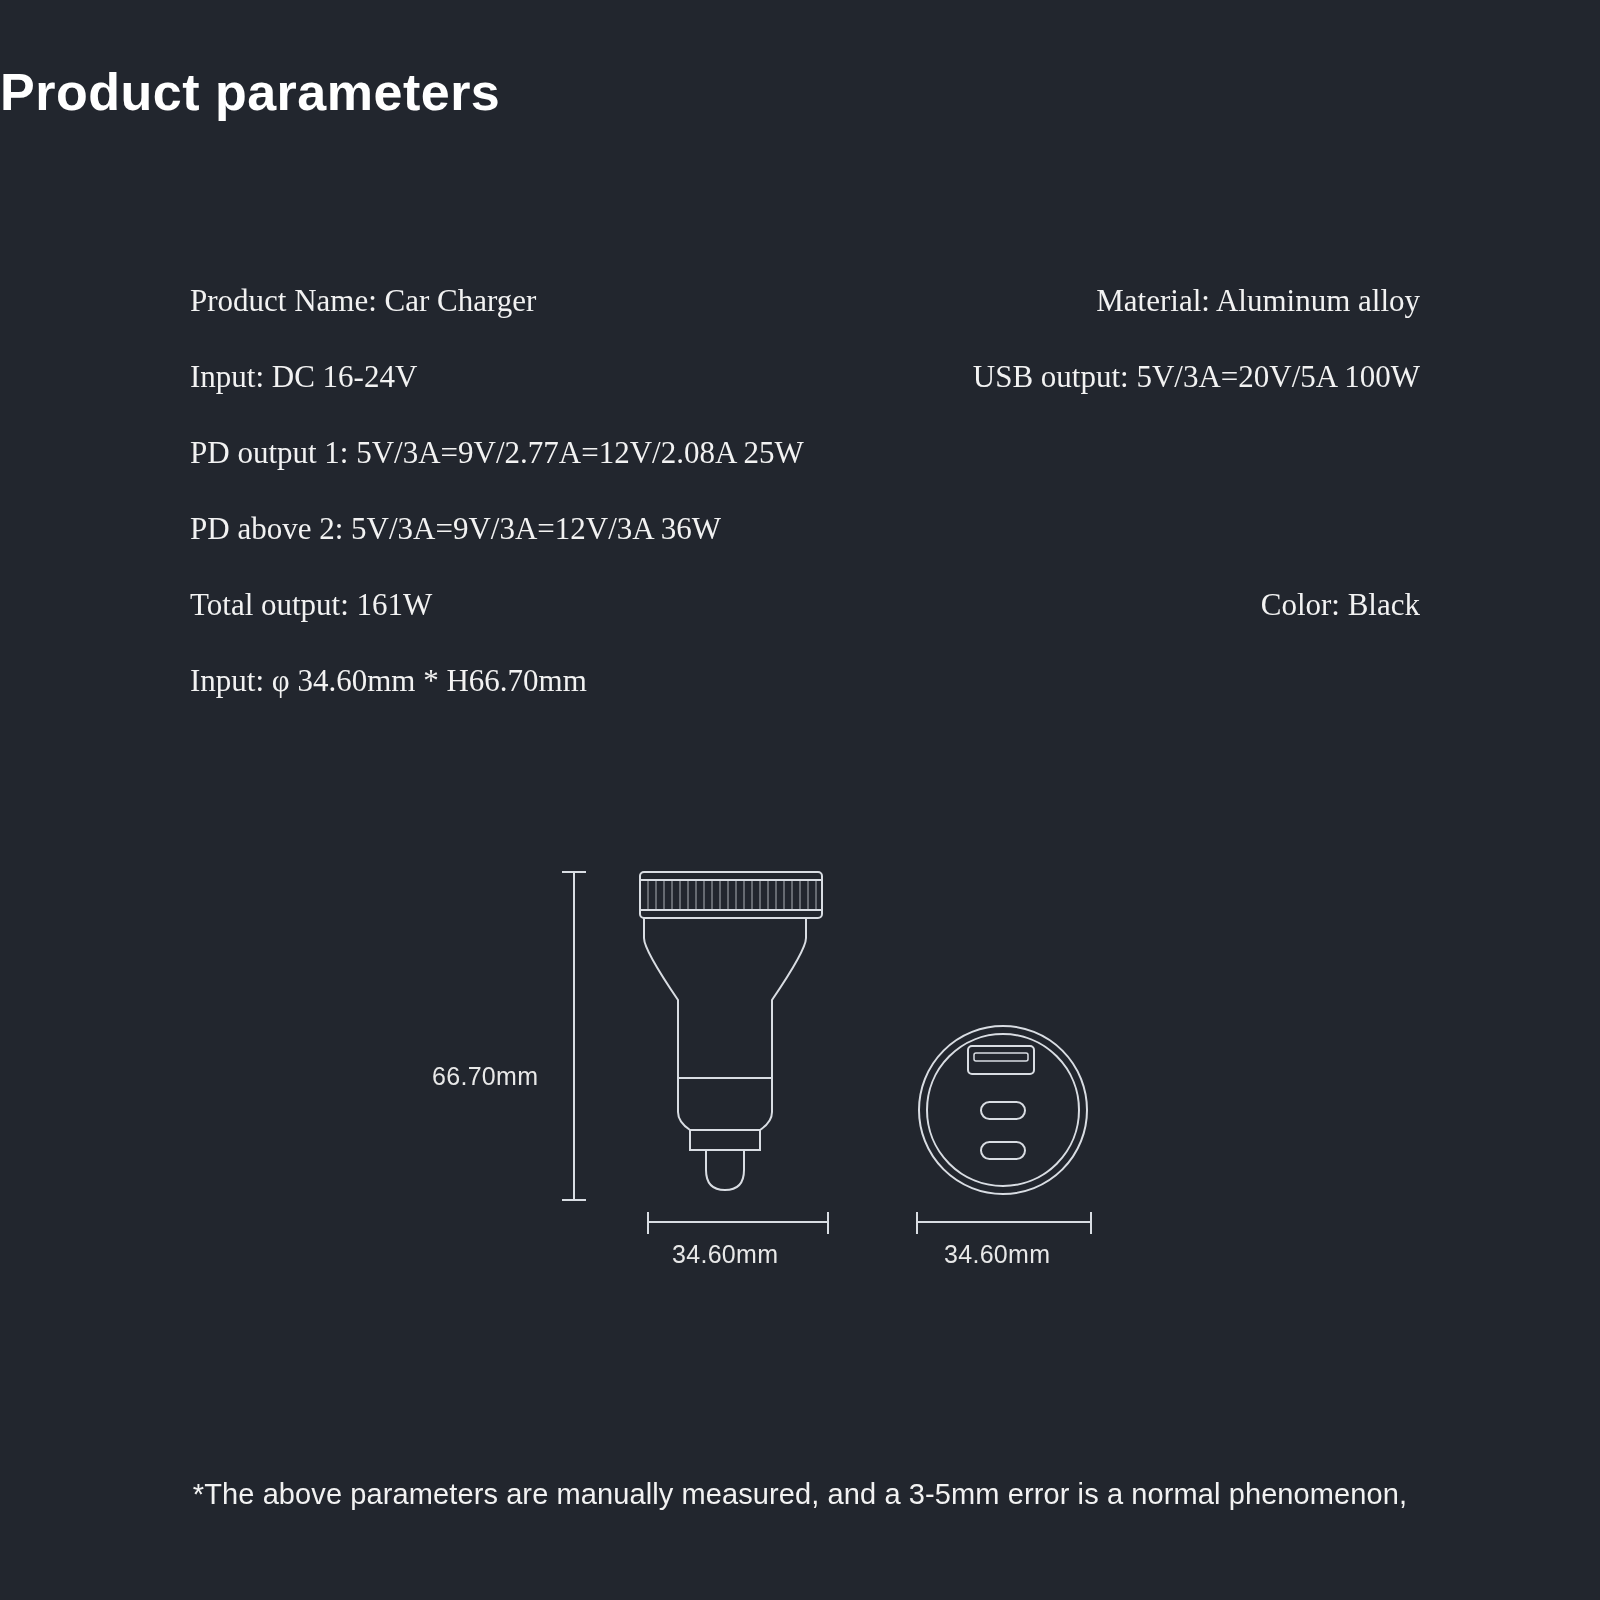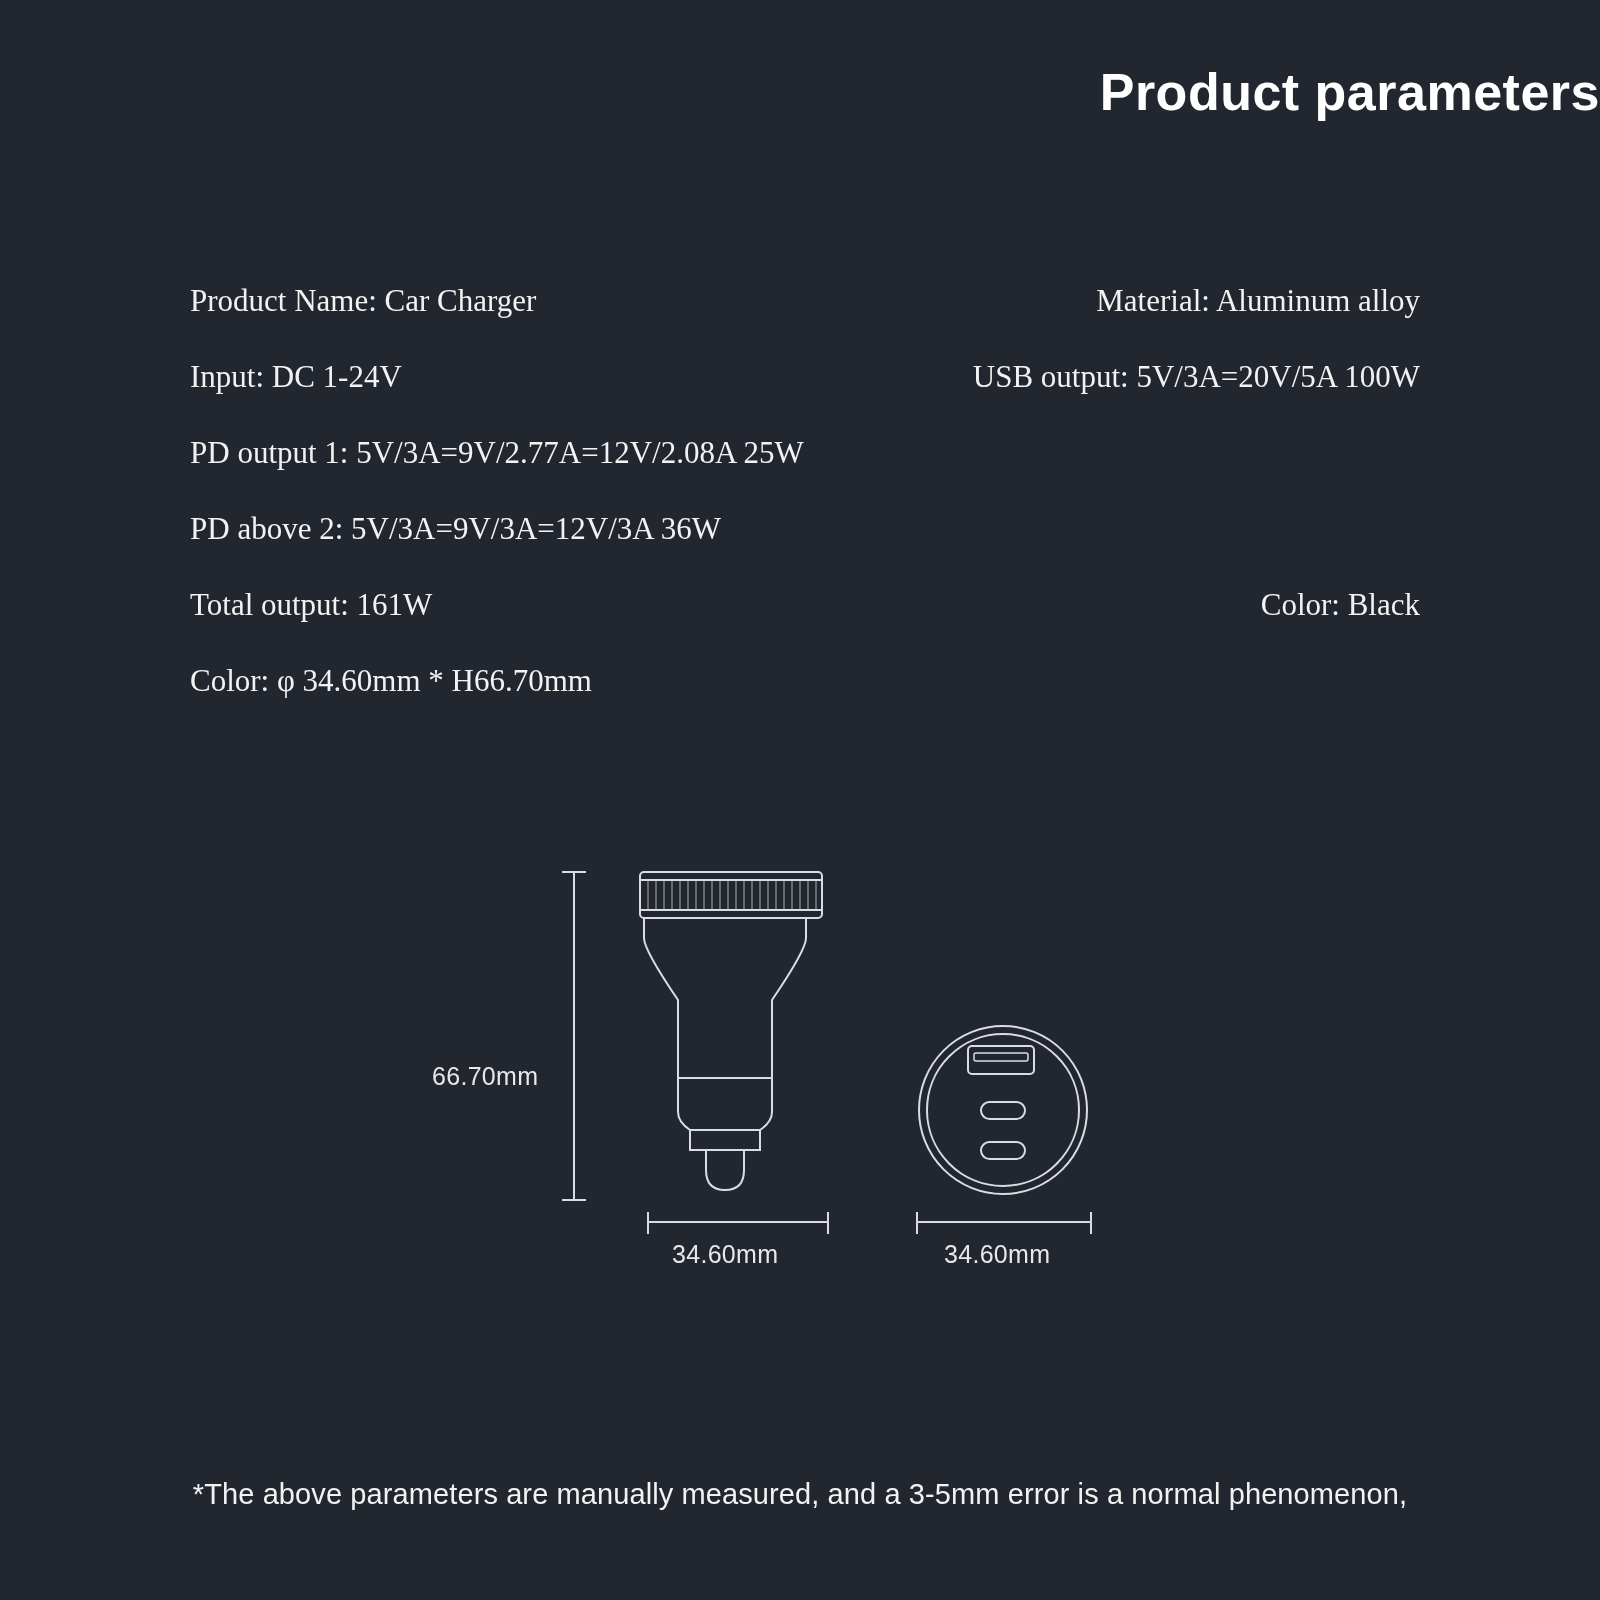--- a/index.html
+++ b/index.html
@@ -18,21 +18,21 @@
   .page {
     position: relative;
     width: 1600px;
     height: 1600px;
   }
   .title {
     position: absolute;
     top: 62px;
     left: 0;
     width: 1600px;
-    text-align: right;
+    text-align: left;
     font-size: 52px;
     font-weight: bold;
     letter-spacing: 0.5px;
     color: #ffffff;
   }
   .specs {
     position: absolute;
     top: 282px;
     left: 190px;
     width: 1230px;
@@ -105,37 +105,37 @@
 <div class="page">
 
   <div class="title">Product parameters</div>
 
   <div class="specs">
     <div class="spec-row">
       <div class="spec-left">Product Name: Car Charger</div>
       <div class="spec-right">Material: Aluminum alloy</div>
     </div>
     <div class="spec-row">
-      <div class="spec-left">Input: DC 1-24V</div>
+      <div class="spec-left">Input: DC 16-24V</div>
       <div class="spec-right">USB output: 5V/3A=20V/5A 100W</div>
     </div>
     <div class="spec-row">
       <div class="spec-left">PD output 1: 5V/3A=9V/2.77A=12V/2.08A 25W</div>
       <div class="spec-right"></div>
     </div>
     <div class="spec-row">
       <div class="spec-left">PD above 2: 5V/3A=9V/3A=12V/3A 36W</div>
       <div class="spec-right"></div>
     </div>
     <div class="spec-row">
       <div class="spec-left">Total output: 161W</div>
       <div class="spec-right">Color: Black</div>
     </div>
     <div class="spec-row">
-      <div class="spec-left">Color: φ 34.60mm * H66.70mm</div>
+      <div class="spec-left">Input: φ 34.60mm * H66.70mm</div>
       <div class="spec-right"></div>
     </div>
   </div>
 
   <svg class="diagram" width="1600" height="460" viewBox="0 0 1600 460">
     <g stroke="#d9dde3" fill="none" stroke-width="2">
 
       <g>
         <line x1="574" y1="22" x2="574" y2="350"></line>
         <line x1="562" y1="22" x2="586" y2="22"></line>

